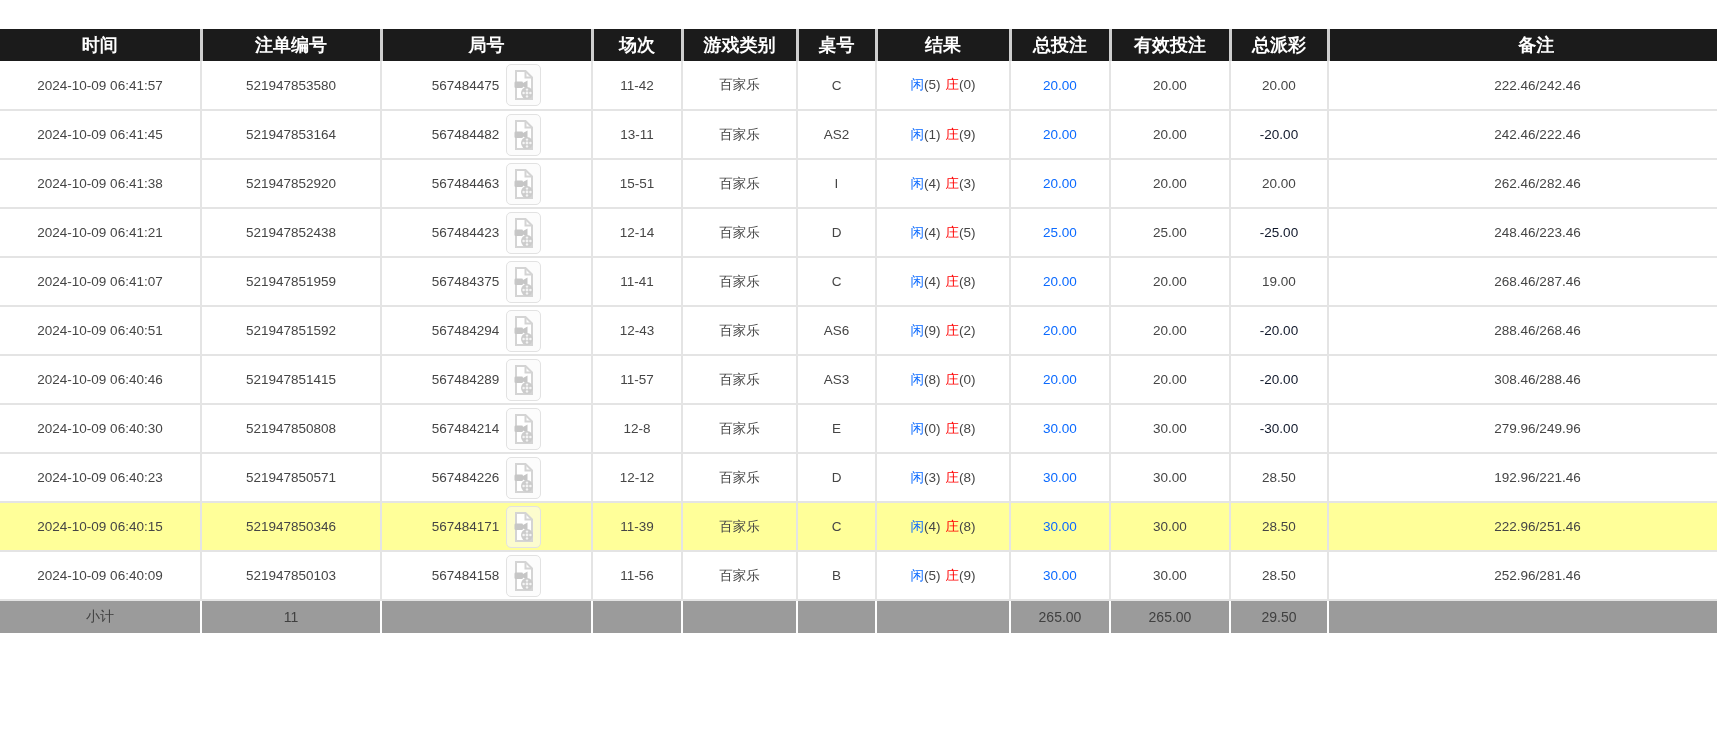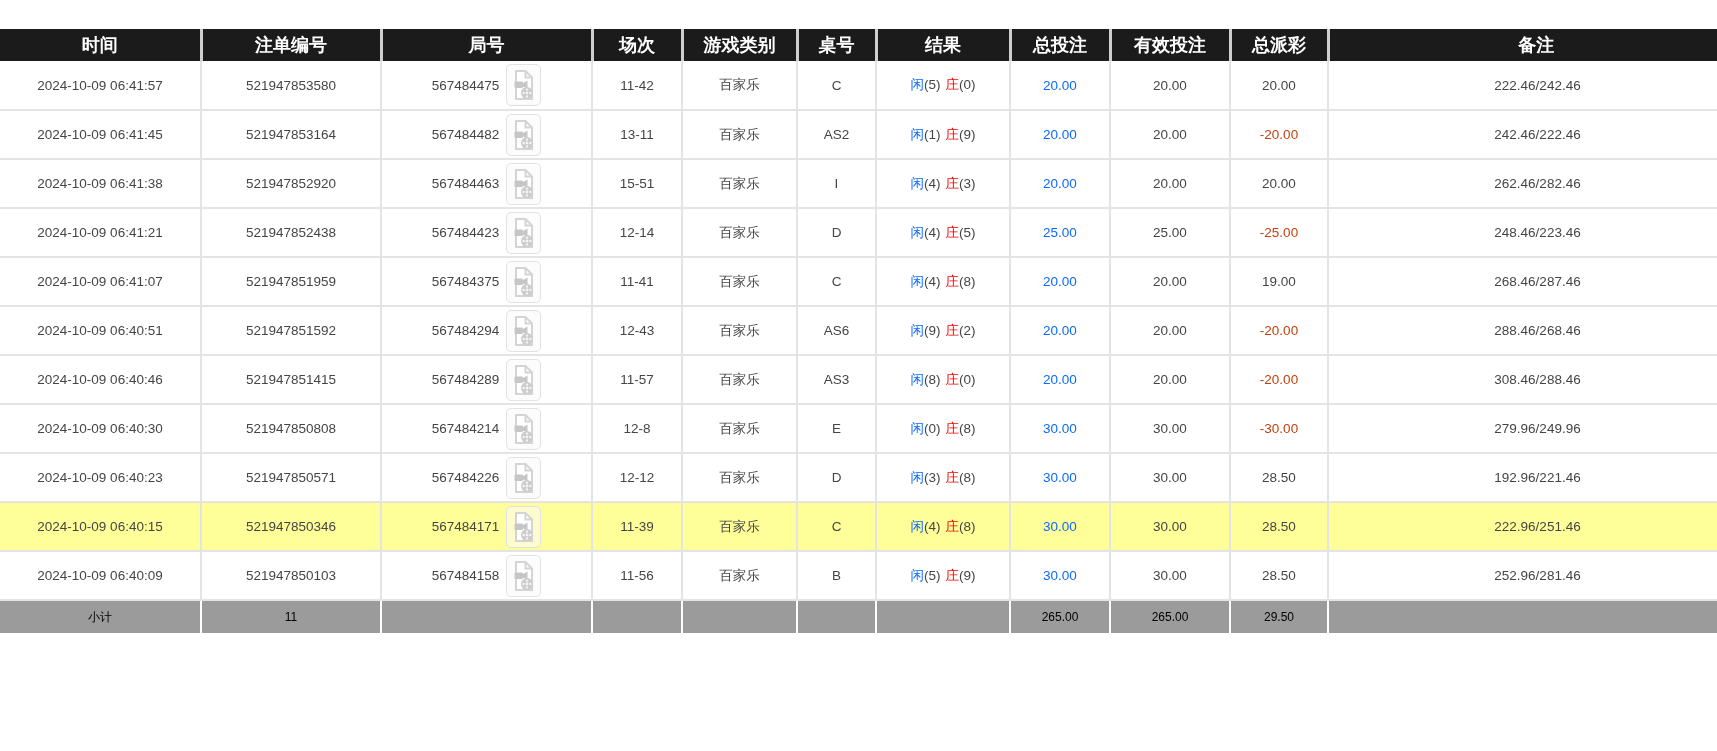--- a/index.html
+++ b/index.html
@@ -36,32 +36,32 @@
     border-right: 2px solid #e4e4e4;
     border-bottom: 2px solid #e4e4e4;
     padding: 0 4px;
     overflow: hidden;
     white-space: nowrap;
   }
   tbody td:last-child { border-right: none; padding-left: 33px; }
   tbody tr.highlight td { background: #ffff99; }
   tfoot td {
     background: #9b9b9b;
-    color: #000000;
-    font-size: 12px;
+    color: #404040;
+    font-size: 14px;
     height: 34px;
     text-align: center;
     vertical-align: middle;
     border-right: 2px solid #ffffff;
     border-bottom: 2px solid #ffffff;
     padding: 0 4px;
   }
   tfoot td:last-child { border-right: none; }
   .blue  { color: #0b6aff; }
-  .payout-cell.neg { color: #c2410c; }
+  .payout-cell.neg { color: #0f172a; }
   .result-cell .cnt { color: #454545; }
   .result-cell .xian { color: #0b6aff; }
   .result-cell .zhuang { color: #ff0000; margin-left: 5px; }
   .round-cell-inner { display: inline-flex; align-items: center; justify-content: center; gap: 7px; }
   .icon-btn {
     display: inline-flex; align-items: center; justify-content: center;
     width: 35px; height: 42px;
     border: 1px solid #e2e2e2;
     border-radius: 5px;
     background: rgba(250,250,250,0.55);

